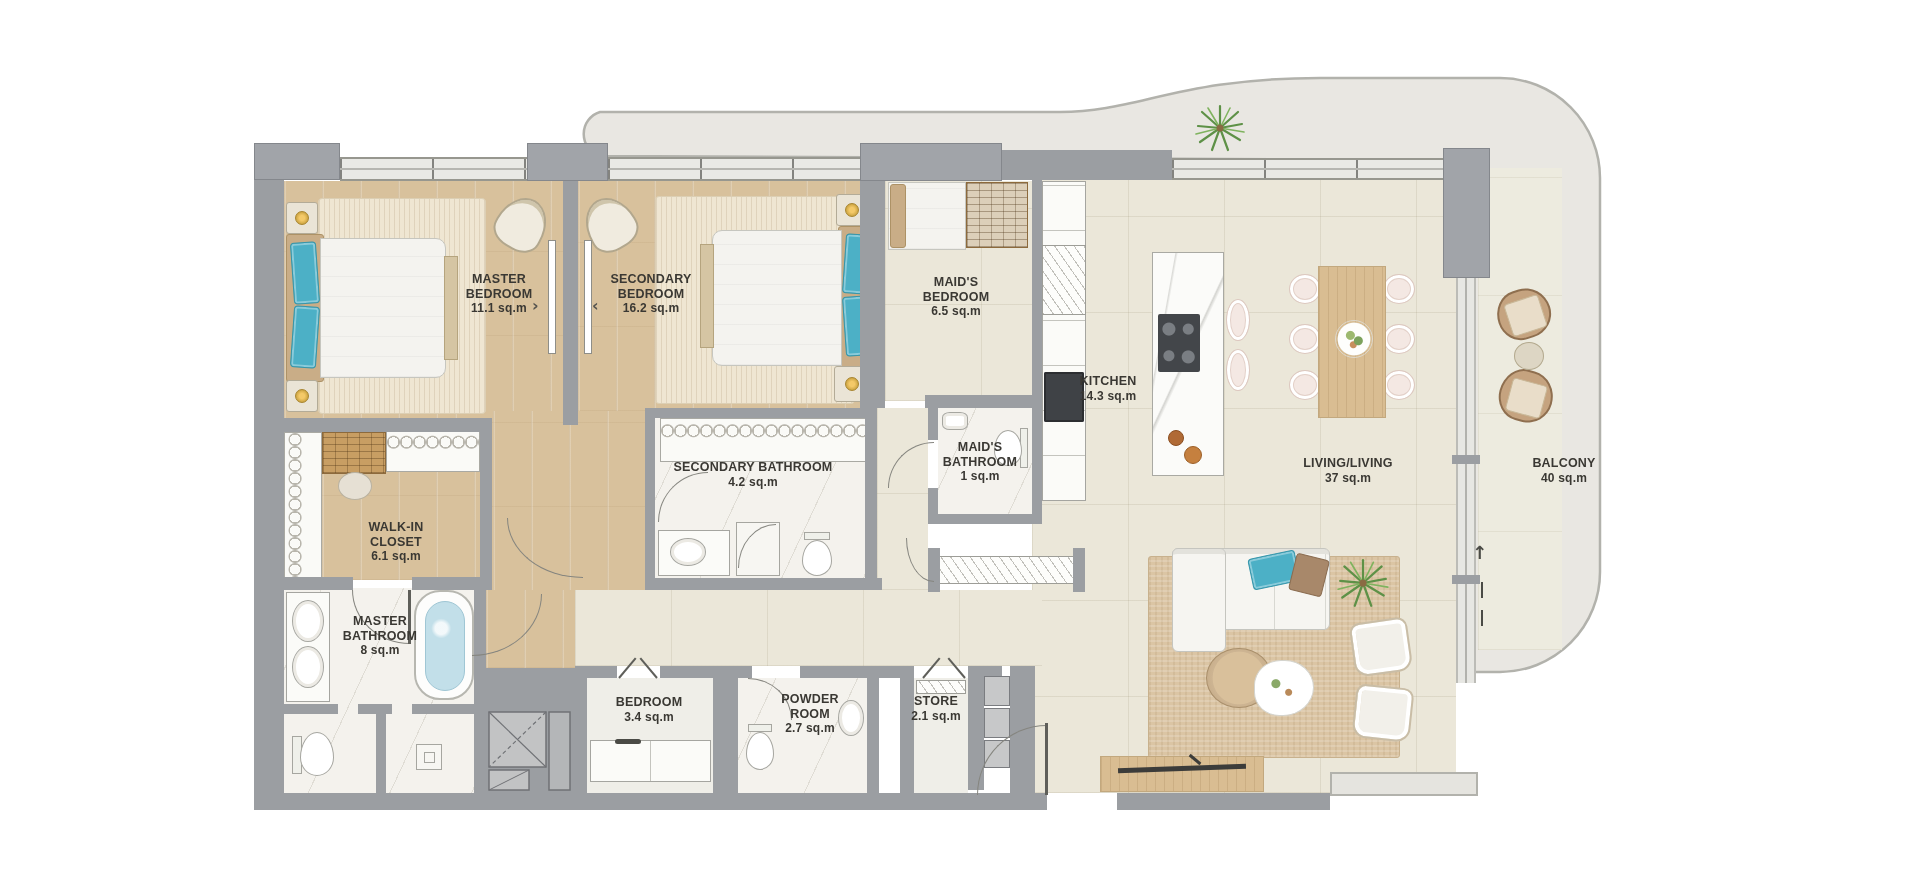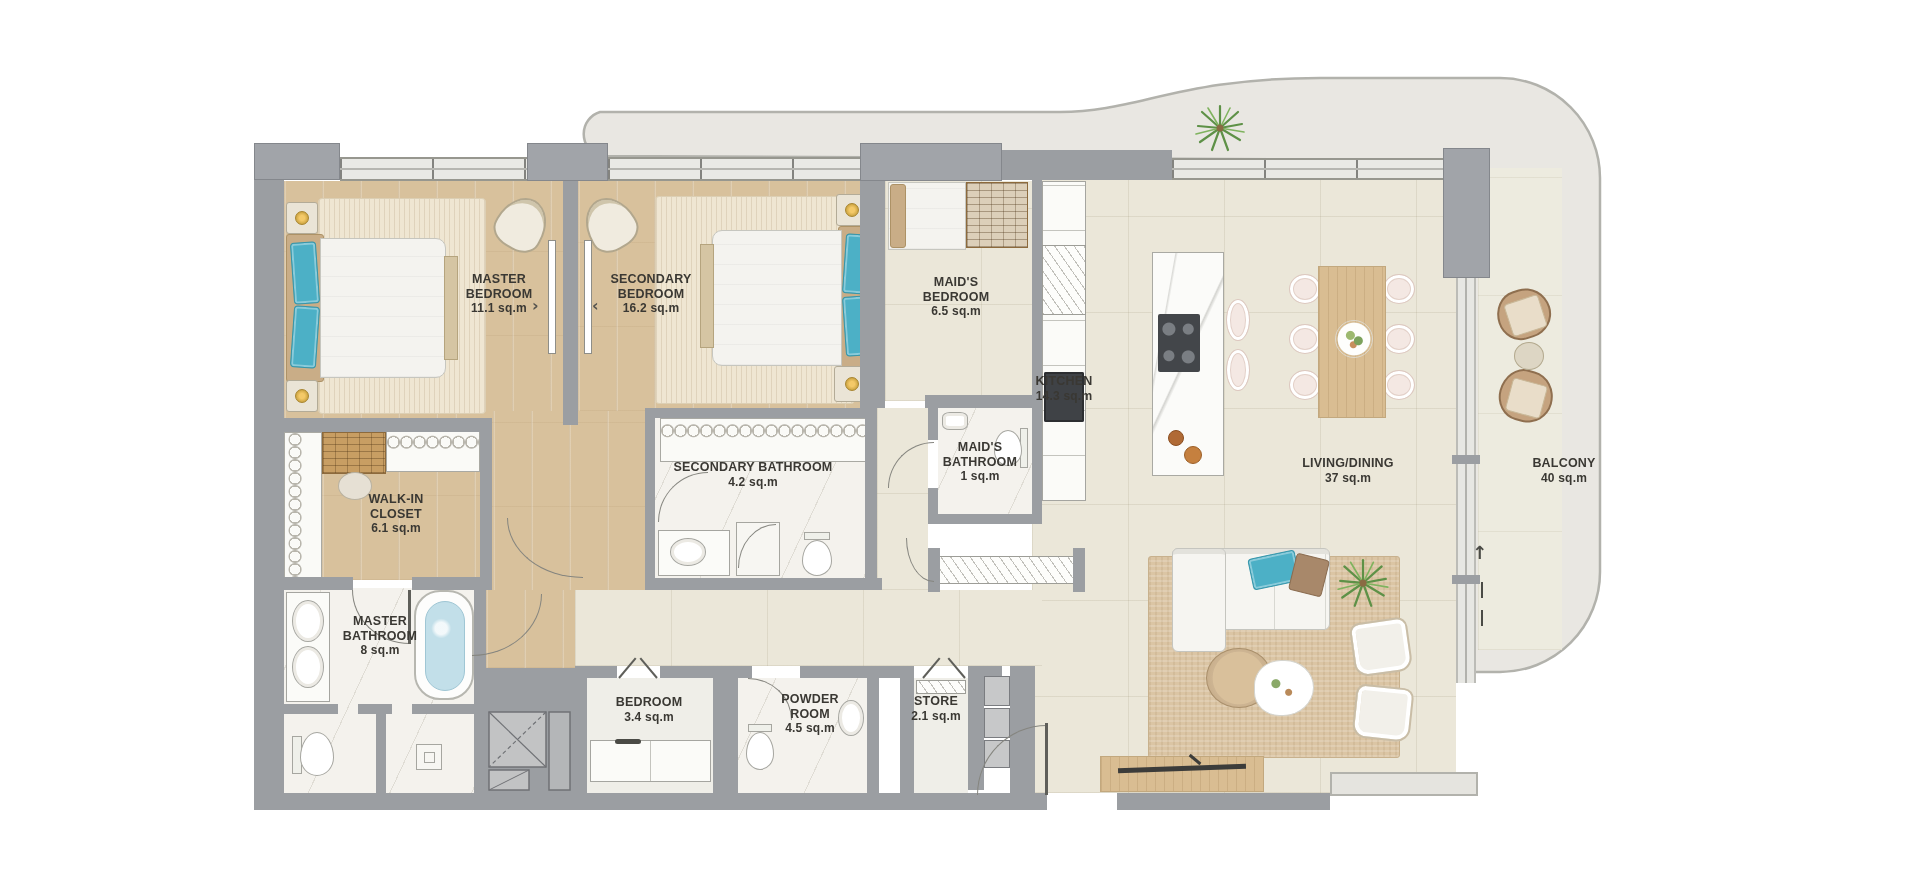--- a/index.html
+++ b/index.html
@@ -383,58 +383,58 @@
   <div class="label" style="left:651px;top:272px">
     <span>SECONDARY</span>
     <span>BEDROOM</span>
     <span class="area">16.2 sq.m</span>
   </div>
   <div class="label" style="left:956px;top:275px">
     <span>MAID'S</span>
     <span>BEDROOM</span>
     <span class="area">6.5 sq.m</span>
   </div>
-  <div class="label" style="left:1064px;top:374px">
+  <div class="label" style="left:1108px;top:374px">
     <span>KITCHEN</span>
     <span class="area">14.3 sq.m</span>
   </div>
   <div class="label" style="left:980px;top:440px">
     <span>MAID'S</span>
     <span>BATHROOM</span>
     <span class="area">1 sq.m</span>
   </div>
   <div class="label" style="left:753px;top:460px">
     <span>SECONDARY BATHROOM</span>
     <span class="area">4.2 sq.m</span>
   </div>
-  <div class="label" style="left:396px;top:492px">
+  <div class="label" style="left:396px;top:520px">
     <span>WALK-IN</span>
     <span>CLOSET</span>
     <span class="area">6.1 sq.m</span>
   </div>
   <div class="label" style="left:380px;top:614px">
     <span>MASTER</span>
     <span>BATHROOM</span>
     <span class="area">8 sq.m</span>
   </div>
   <div class="label" style="left:649px;top:695px">
     <span>BEDROOM</span>
     <span class="area">3.4 sq.m</span>
   </div>
   <div class="label" style="left:810px;top:692px">
     <span>POWDER</span>
     <span>ROOM</span>
-    <span class="area">4.5 sq.m</span>
+    <span class="area">2.7 sq.m</span>
   </div>
   <div class="label" style="left:936px;top:694px">
     <span>STORE</span>
     <span class="area">2.1 sq.m</span>
   </div>
   <div class="label" style="left:1348px;top:456px">
-    <span>LIVING/DINING</span>
+    <span>LIVING/LIVING</span>
     <span class="area">37 sq.m</span>
   </div>
   <div class="label" style="left:1564px;top:456px">
     <span>BALCONY</span>
     <span class="area">40 sq.m</span>
   </div>
 
 </div>
 
 </body></html>

